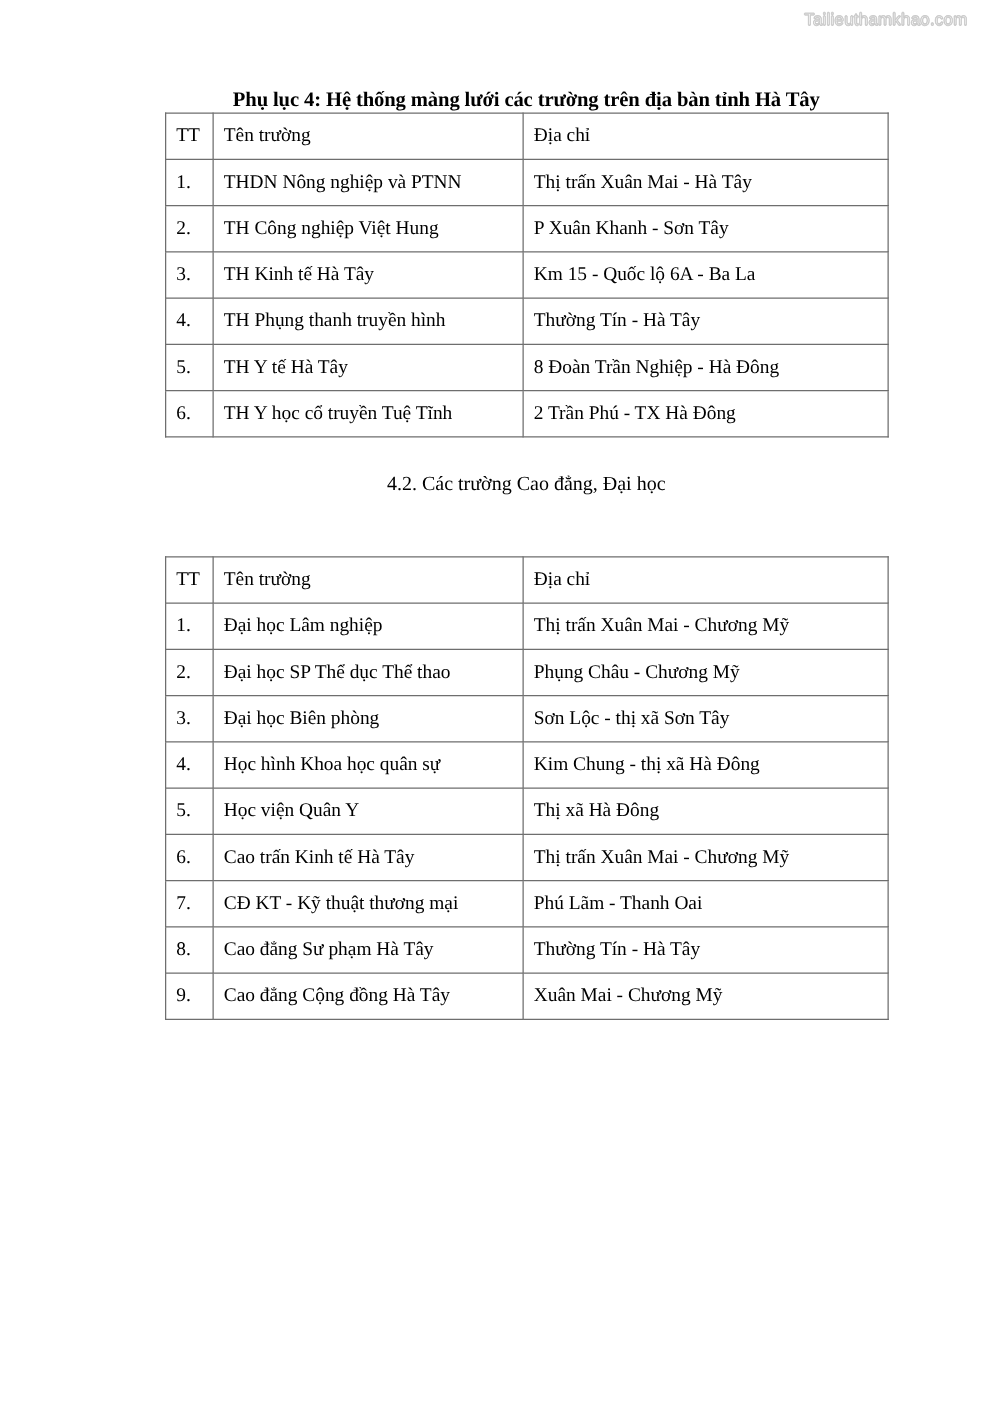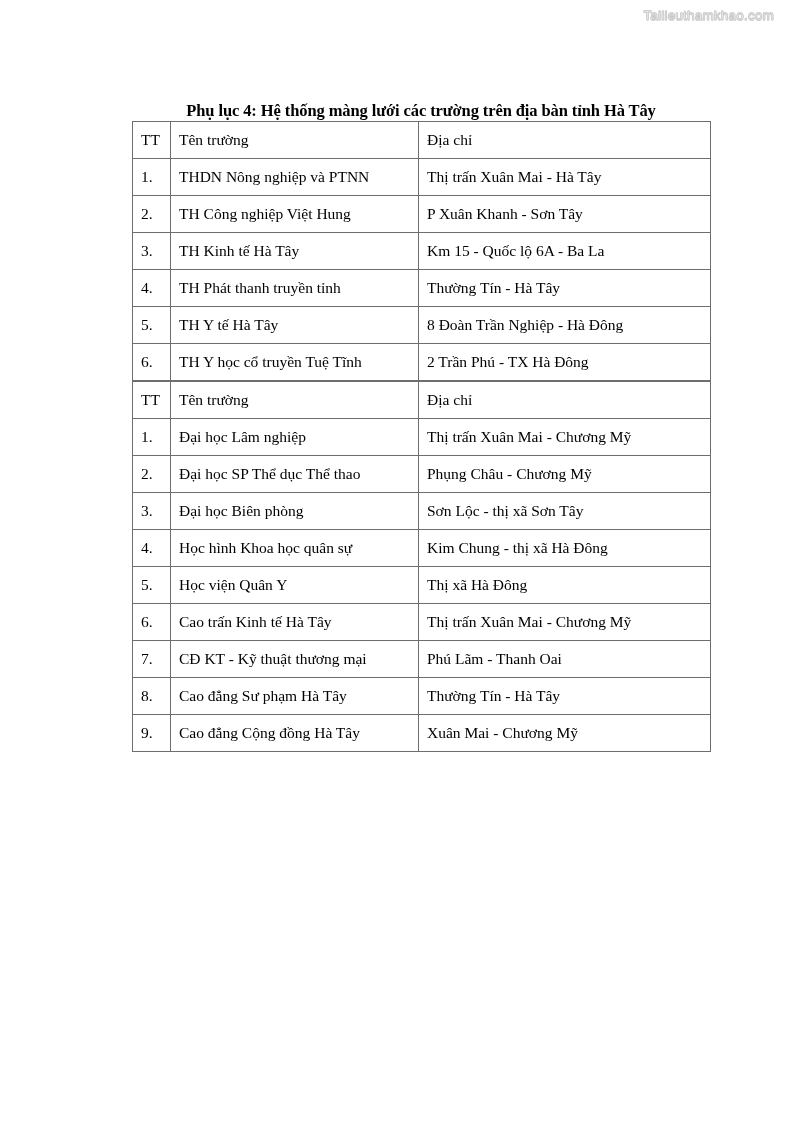--- a/index.html
+++ b/index.html
@@ -43,21 +43,21 @@
   
   .content {
     position: absolute;
     left: 132px;
     top: 0;
     width: 578px;
   }
 
   .doc-title {
     margin: 0;
-    padding-top: 101px;
+    padding-top: 70px;
     font-size: 16.5px;
     font-weight: bold;
     text-align: center;
     letter-spacing: -0.1px;
     white-space: nowrap;
     line-height: 1.2;
   }
 
   .section-heading {
     margin: 0;
@@ -141,36 +141,37 @@
           <td>TH Công nghiệp Việt Hung</td>
           <td>P Xuân Khanh - Sơn Tây</td>
         </tr>
         <tr>
           <td class="tt">3.</td>
           <td>TH Kinh tế Hà Tây</td>
           <td>Km 15 - Quốc lộ 6A - Ba La</td>
         </tr>
         <tr>
           <td class="tt">4.</td>
-          <td>TH Phát thanh truyền tỉnh</td>
+          <td>TH Phụng thanh truyền hình</td>
           <td>Thường Tín - Hà Tây</td>
         </tr>
         <tr>
           <td class="tt">5.</td>
           <td>TH Y tế Hà Tây</td>
           <td>8 Đoàn Trần Nghiệp - Hà Đông</td>
         </tr>
         <tr>
           <td class="tt">6.</td>
           <td>TH Y học cổ truyền Tuệ Tĩnh</td>
           <td>2 Trần Phú - TX Hà Đông</td>
         </tr>
       </tbody>
     </table>
 
+    <h2 class="section-heading second">4.2. Các trường Cao đẳng, Đại học</h2>
 
     <table class="sheet">
       <colgroup>
         <col class="c-tt">
           <col class="c-name">
           <col class="c-addr">
       </colgroup>
       <thead>
         <tr>
           <th class="tt-plain">TT</th>

